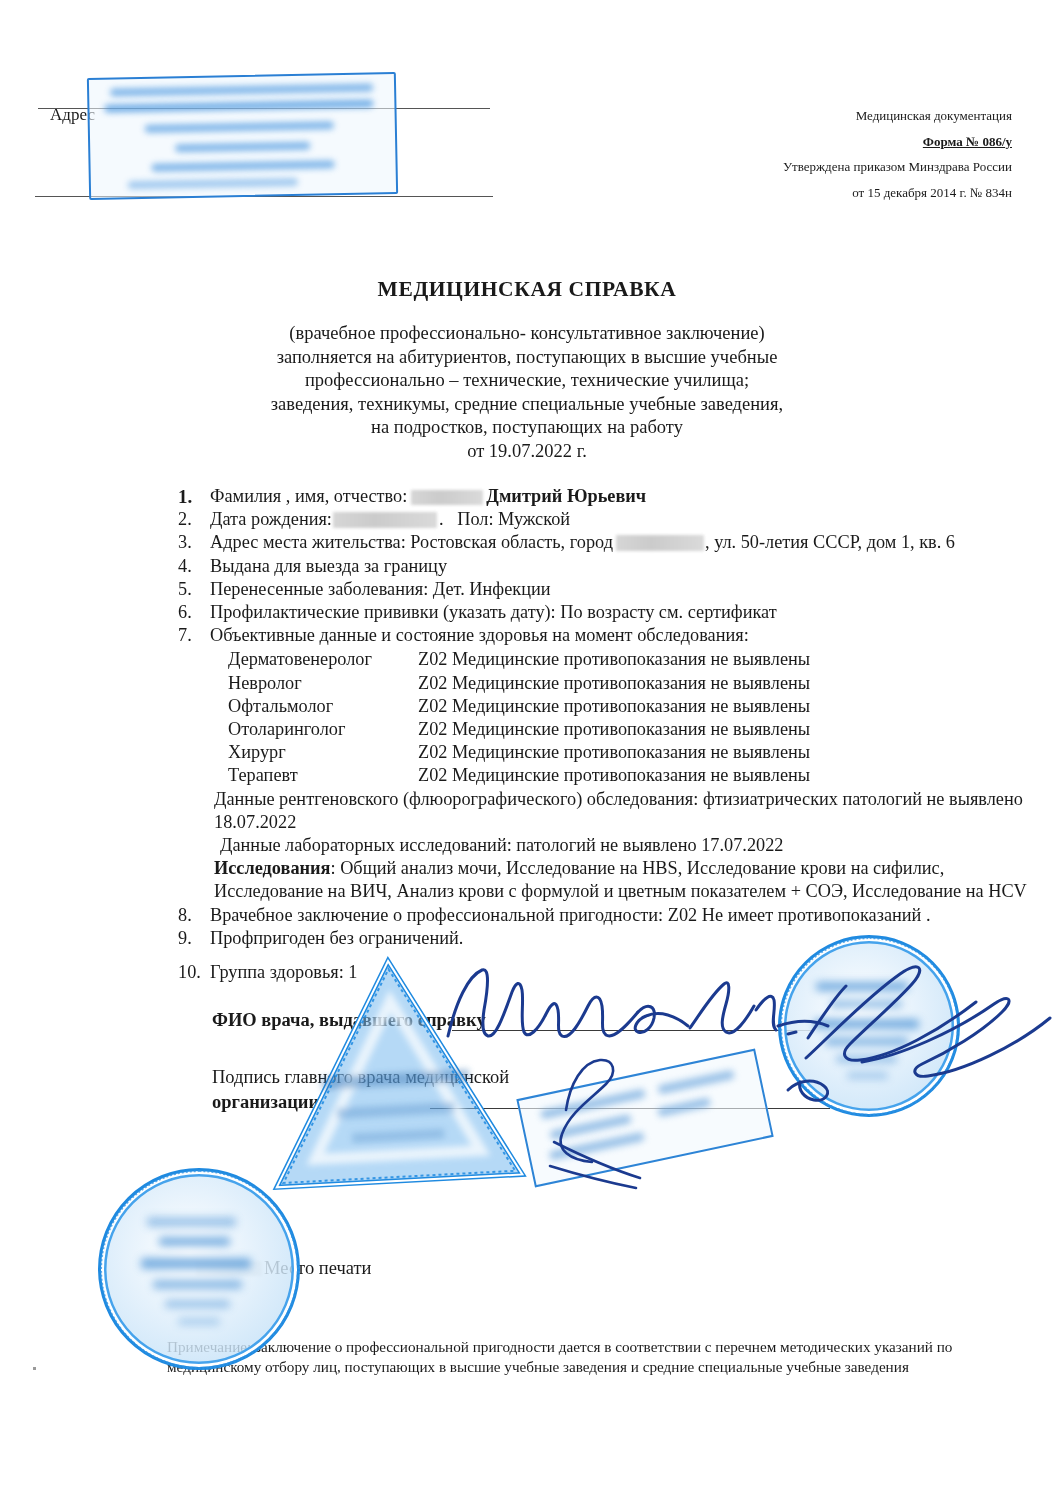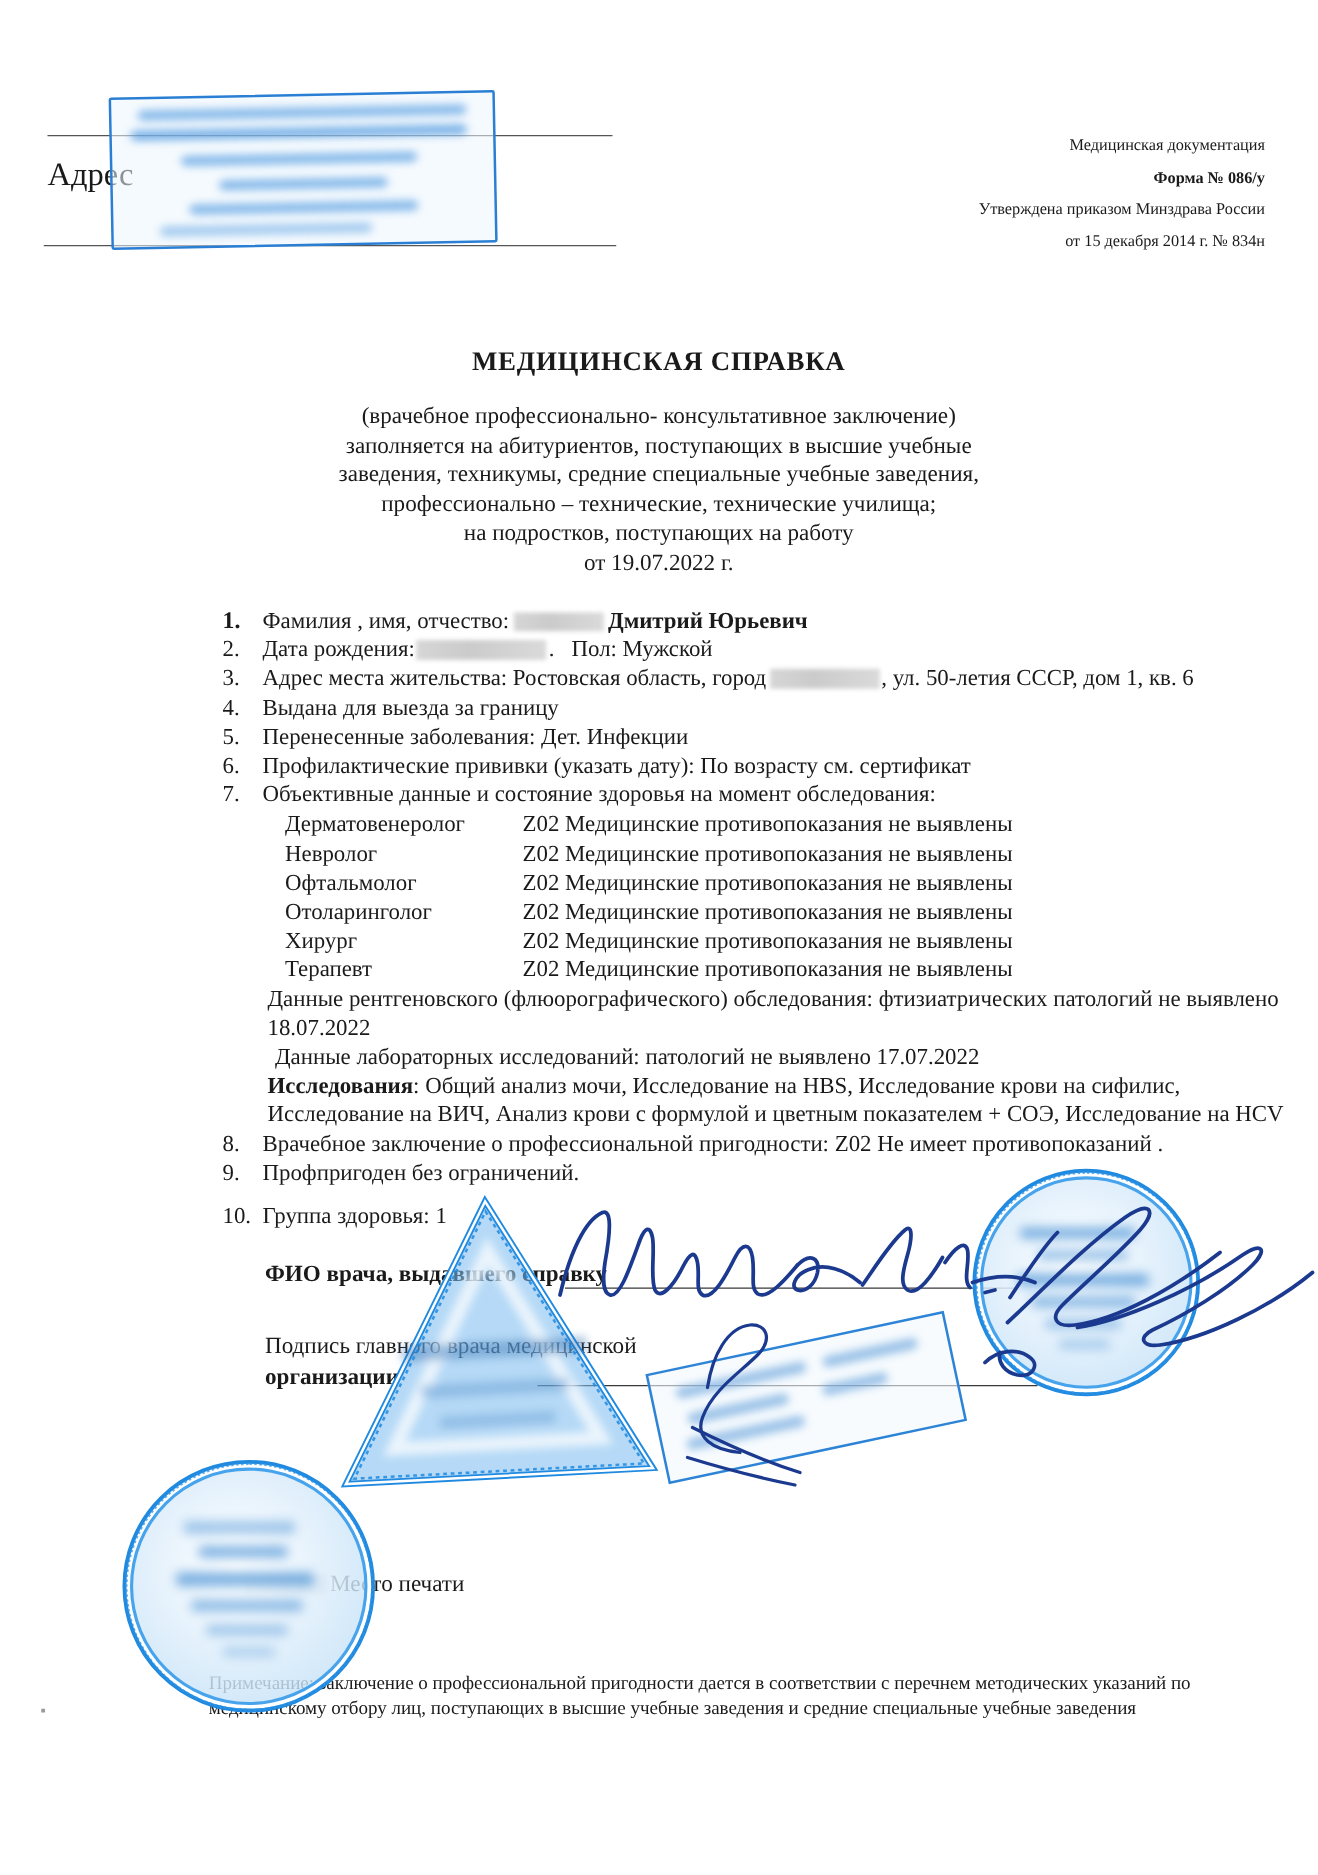--- a/index.html
+++ b/index.html
@@ -30,36 +30,35 @@
   }
   .rule {
     position: absolute;
     height: 0;
     border-top: 1.2px solid #555;
   }
   .rule.r1 { left: 38px; top: 108px; width: 452px; }
   .rule.r2 { left: 35px; top: 196px; width: 458px; }
   .addr-label {
     position: absolute;
-    left: 38px;
+    left: 50px;
     top: 105px;
-    font-size: 26px;
-    margin-top: 20px;
+    font-size: 17px;
   }
 
   .doc-meta {
     position: absolute;
     right: 42px;
     top: 103px;
     text-align: right;
     font-size: 13px;
     line-height: 25.5px;
     white-space: nowrap;
   }
-  .doc-meta .u { font-weight: 700; }
+  .doc-meta .u { text-decoration: underline; font-weight: 700; }
 
   
   .main-title {
     position: absolute;
     left: 0; right: 0;
     top: 277px;
     text-align: center;
     font-weight: 700;
     font-size: 21.5px;
     letter-spacing: .6px;
@@ -286,22 +285,22 @@
     <div>Медицинская документация</div>
     <div class="u">Форма № 086/у</div>
     <div>Утверждена приказом Минздрава России</div>
     <div>от 15 декабря 2014 г. № 834н</div>
   </div>
 
   <div class="main-title">МЕДИЦИНСКАЯ СПРАВКА</div>
   <div class="subtitle">
     <div>(врачебное профессионально- консультативное заключение)</div>
     <div>заполняется на абитуриентов, поступающих в высшие учебные</div>
+    <div>профессионально – технические, технические училища;</div>
     <div>заведения, техникумы, средние специальные учебные заведения,</div>
-    <div>профессионально – технические, технические училища;</div>
     <div>на подростков, поступающих на работу</div>
     <div>от 19.07.2022 г.</div>
   </div>
 
   <div class="body-list">
 
     <div class="li bold-num">
       <span class="num">1.</span>
       <span>Фамилия , имя, отчество:</span><span class="redact r-fio"></span><span class="b">Дмитрий Юрьевич</span>
     </div>

